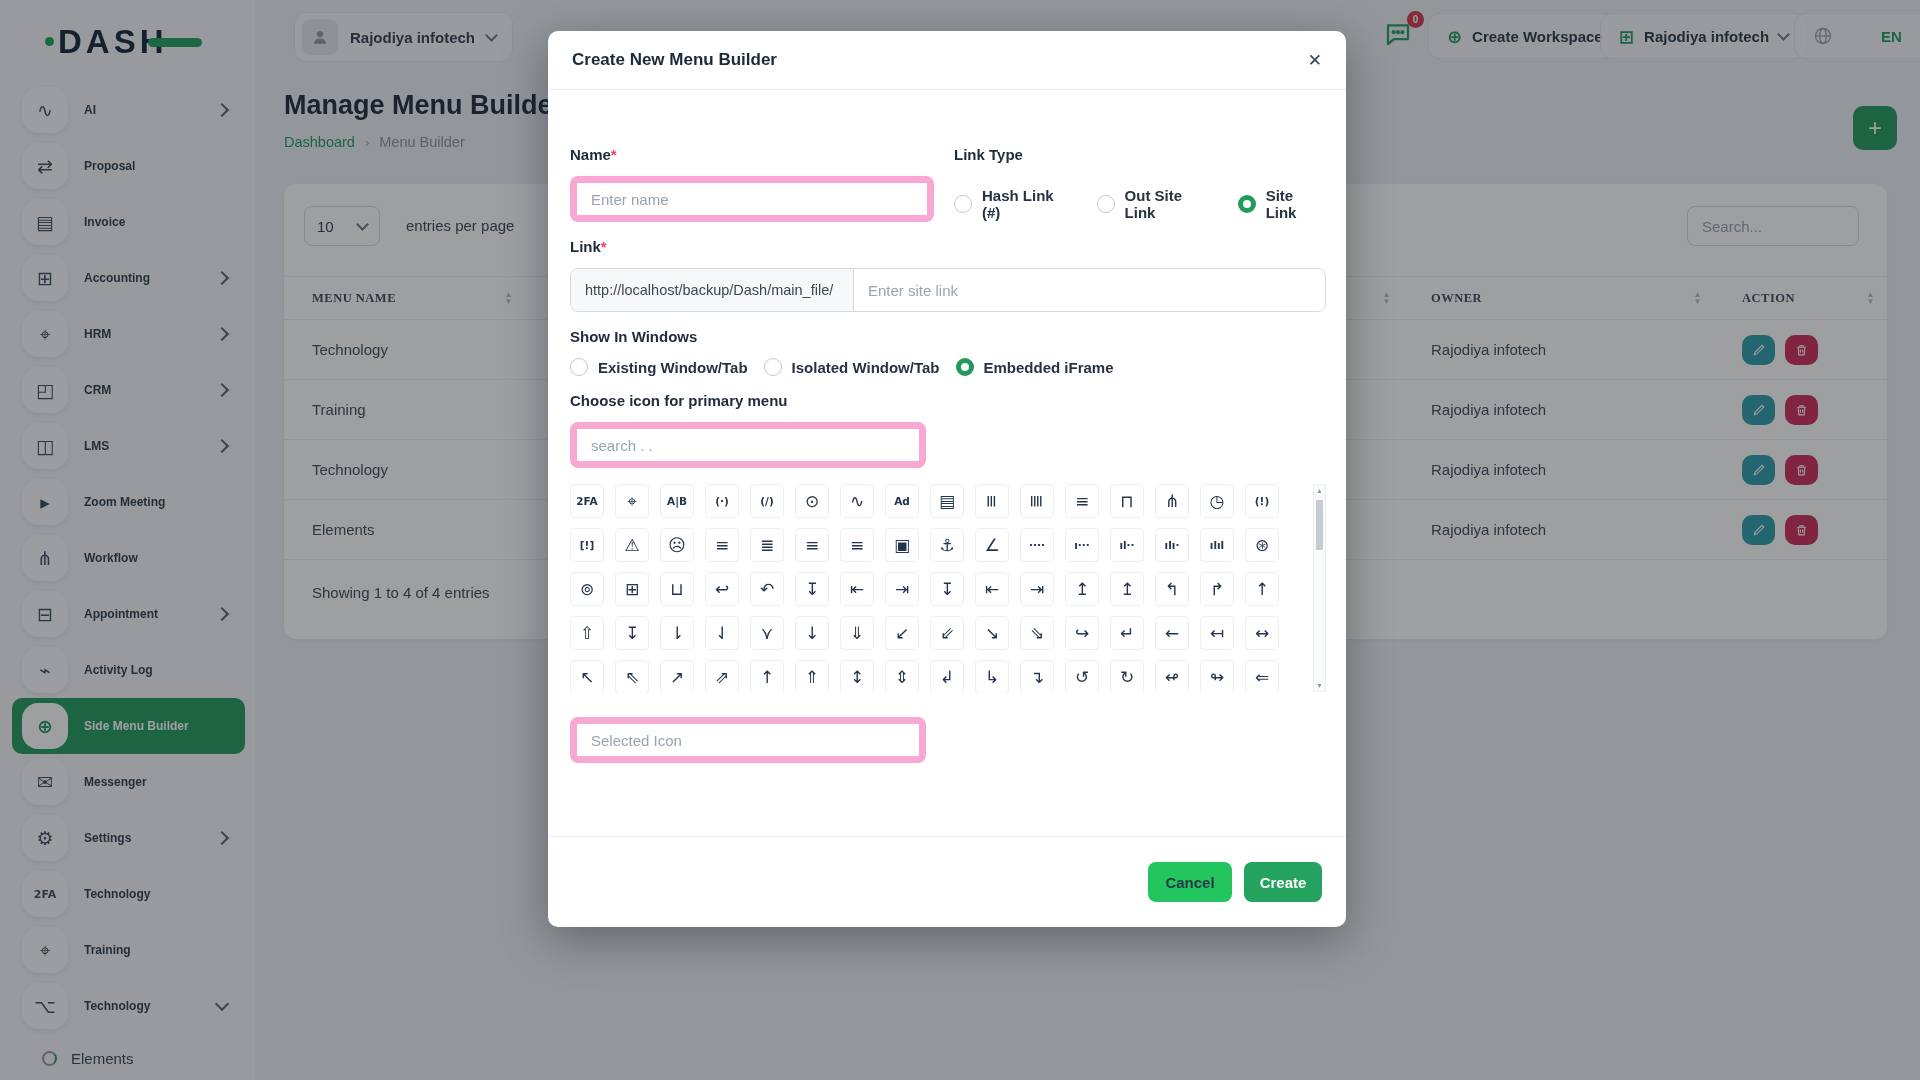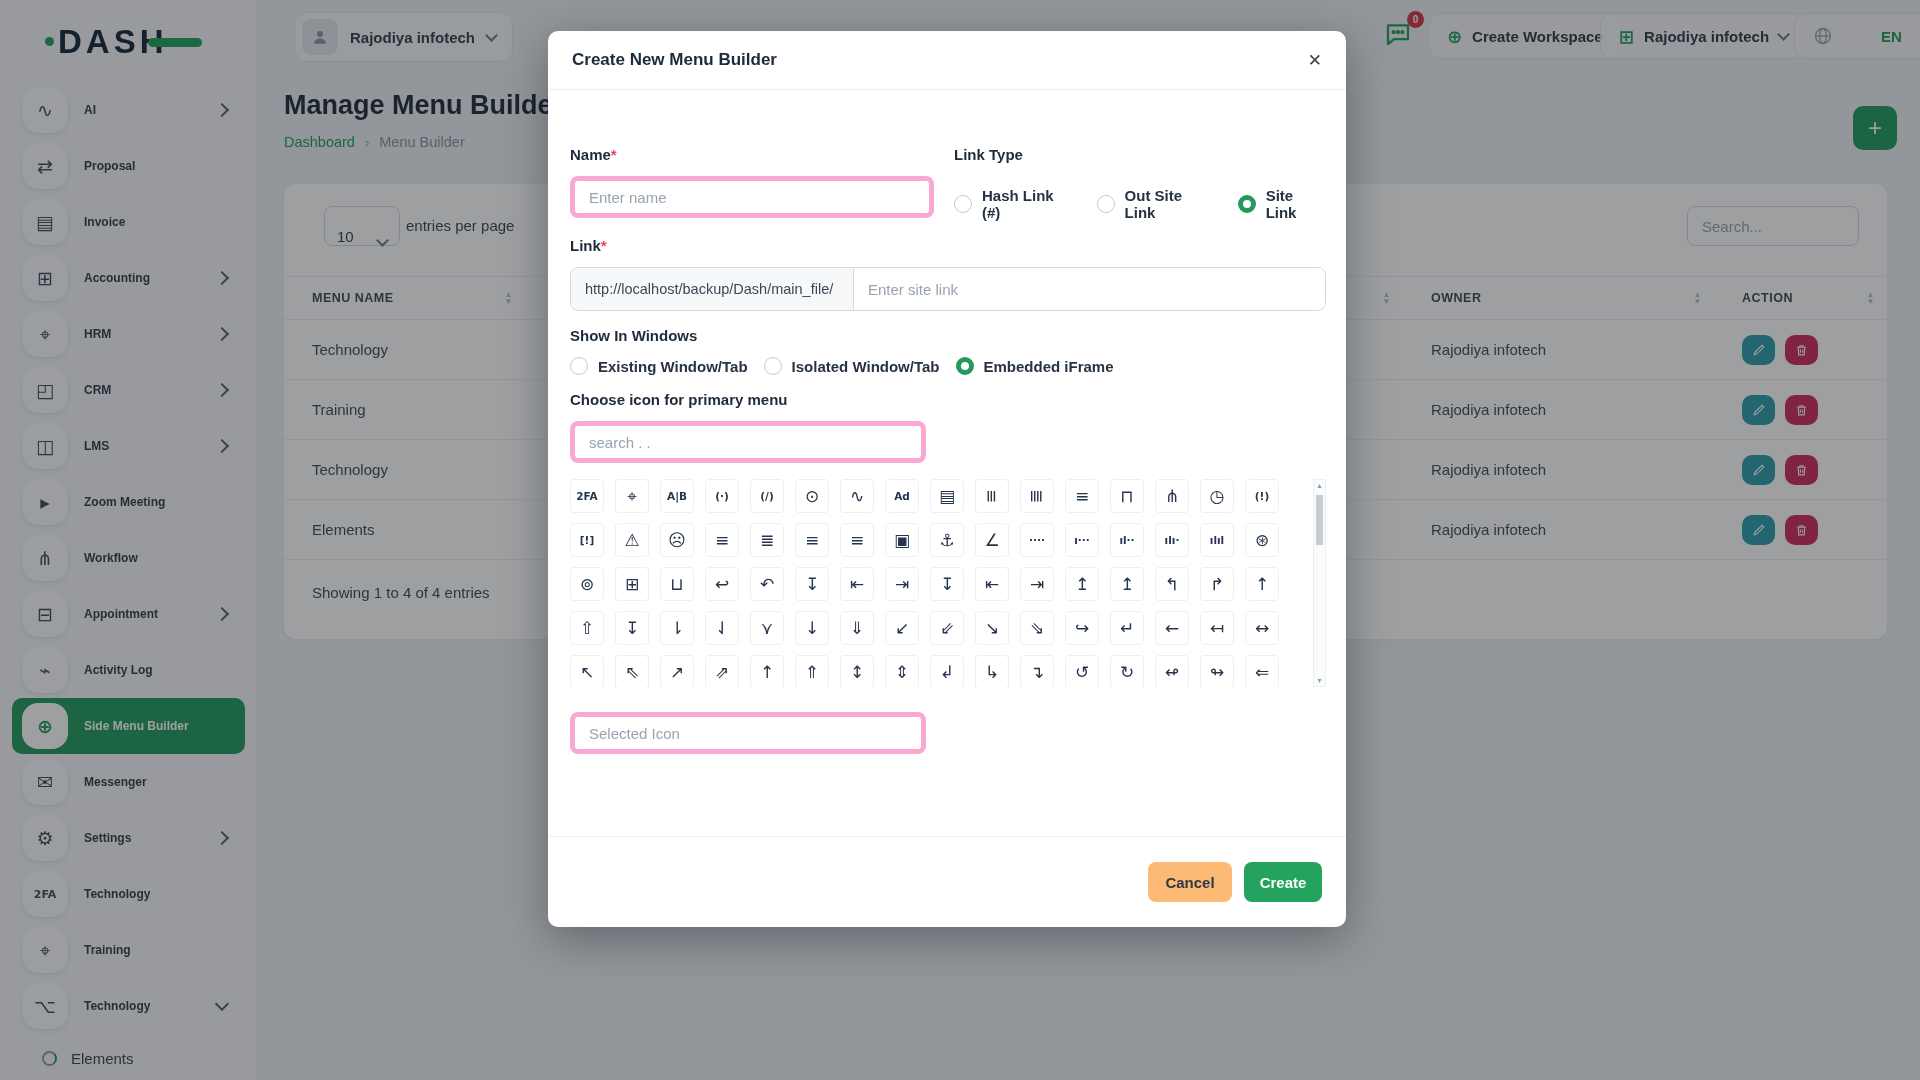--- a/index.html
+++ b/index.html
@@ -50,30 +50,30 @@
   .crumb{position:absolute;left:284px;top:134px;display:flex;gap:10px;align-items:center;font-size:14.5px;}
   .crumb .home{color:#1f9e5a;cursor:pointer;}
   .crumb .sep{color:#9aa3ad;font-size:13px;}
   .crumb .cur{color:#8a94a0;}
   .add-btn{position:absolute;left:1853px;top:106px;width:44px;height:44px;border-radius:10px;background:#23995c;color:#fff;
            font-size:24px;font-weight:400;display:flex;align-items:center;justify-content:center;cursor:pointer;}
 
   
   .card{position:absolute;left:284px;top:184px;width:1603px;height:455px;background:#fff;border-radius:12px;
         box-shadow:0 1px 3px rgba(20,30,40,.06);}
-  .pp-select{position:absolute;left:40px;top:22px;width:76px;height:40px;border:1px solid #d6dadf;border-radius:8px;
-             display:flex;align-items:flex-end;justify-content:space-between;padding:0 12px;font-size:15px;color:#333f4c;cursor:pointer;box-sizing:border-box;}
+  .pp-select{position:absolute;left:20px;top:22px;width:76px;height:40px;border:1px solid #d6dadf;border-radius:8px;
+             display:flex;align-items:center;justify-content:space-between;padding:0 12px;font-size:15px;color:#333f4c;cursor:pointer;box-sizing:border-box;}
   .pp-label{position:absolute;left:122px;top:33px;font-size:15px;color:#3c4754;}
   .search-inp{position:absolute;right:28px;top:22px;width:172px;height:40px;border:1px solid #d6dadf;border-radius:8px;
               padding:0 14px;font-size:15px;color:#3c4754;box-sizing:border-box;outline:none;background:#fff;}
   input::placeholder{color:#98a3b0;}
   .tbl{position:absolute;left:0;right:0;top:92px;}
   .thead,.trow{display:grid;grid-template-columns:241px 878px 311px 1fr;align-items:center;}
   .thead{height:42px;border-top:1px solid #eceef1;border-bottom:1px solid #eceef1;}
-  .th{font-size:12.5px;font-weight:700;color:#3f4a57;letter-spacing:.5px;padding-left:28px;display:flex;align-items:flex-start;cursor:pointer;}
+  .th{font-size:12.5px;font-weight:700;color:#3f4a57;letter-spacing:.5px;padding-left:28px;display:flex;align-items:flex-start;cursor:pointer;font-family:Liberation Serif, serif;}
   .sort{margin-left:auto;margin-right:12px;display:flex;flex-direction:column;color:#b6bcc4;font-size:8px;line-height:7px;}
   .trow{height:59px;border-bottom:1px solid #eef0f2;}
   .td{font-size:15px;color:#414c59;padding-left:28px;overflow:hidden;white-space:nowrap;}
   .actions{display:flex;gap:10px;padding-left:28px;}
   .abtn{width:33px;height:30px;border-radius:10px;display:flex;align-items:center;justify-content:center;cursor:pointer;}
   .abtn.edit{background:#2f9daa;}
   .abtn.del{background:#ce2c5c;}
   .tfoot{padding:24px 0 0 28px;font-size:15px;color:#3f4a56;}
 
   
@@ -88,21 +88,21 @@
   .m-body{padding:26px 22px 0 22px;}
   .radio-row{display:flex;align-items:center;gap:34px;}
   .radio{display:flex;align-items:center;gap:10px;font-size:15px;font-weight:600;color:#273342;cursor:pointer;}
   .rdot{width:18px;height:18px;border-radius:50%;border:1.5px solid #c3cad2;background:#fff;box-sizing:border-box;flex:0 0 auto;}
   .rdot.on{border:5.5px solid #23995c;}
   .rdot.halo{box-shadow:0 0 0 4px #cdeeda;}
   .grid2{display:flex;margin-top:30px;}
   .colL{width:384px;flex:0 0 auto;}
   .flabel{font-size:15px;font-weight:700;color:#1e2b3b;margin-bottom:13px;}
   .req{color:#f43f63;}
-  .inp{height:42px;border:5px solid #f9a8d4;border-radius:8px;padding:16px 14px;font-size:15px;color:#3c4754;
+  .inp{height:42px;border:7px solid #f9a8d4;border-radius:8px;padding:16px 14px;font-size:15px;color:#3c4754;
        outline:none;background:#fff;box-sizing:border-box;}
   .w-name{width:364px;}
   .lt-radios{display:flex;gap:26px;margin-top:24px;}
   .sec{margin-top:16px;}
   .lgroup{display:flex;width:756px;height:44px;border:1px solid #d3d9df;border-radius:8px;overflow:hidden;box-sizing:border-box;}
   .lprefix{width:283px;flex:0 0 auto;background:#f6f8fa;border-right:1px solid #d3d9df;display:flex;align-items:center;
            padding:0 14px;font-size:14.5px;color:#3c4754;white-space:nowrap;box-sizing:border-box;}
   .linp{flex:1;border:none;outline:none;font-size:15px;padding:0 14px;color:#3c4754;}
   .win-radios{display:flex;gap:16px;}
   .w-sm{width:356px;}
@@ -113,21 +113,21 @@
   .icell.s{font-size:10.5px;font-weight:700;}
   .icell.rot{transform:rotate(90deg);}
   .sbar{position:absolute;right:0;top:0;bottom:1px;width:13px;background:#fafbfc;border:1px solid #eceff1;
         display:flex;flex-direction:column;align-items:center;justify-content:space-between;padding:2px 0;box-sizing:border-box;cursor:pointer;}
   .sbar .ar{font-size:7px;color:#949ea8;line-height:1;}
   .sbar .thumb{position:absolute;top:15px;left:2px;right:2px;height:50px;background:#c6ccd2;}
   .sel-icon{margin-top:24px;}
   .m-foot{position:absolute;left:0;right:0;bottom:0;height:91px;border-top:1px solid #eceff2;display:flex;align-items:center;
           justify-content:flex-end;gap:12px;padding:0 24px;box-sizing:border-box;}
   .btn{height:40px;border-radius:8px;font-size:15px;font-weight:600;display:flex;align-items:center;justify-content:center;cursor:pointer;}
-  .btn.cancel{background:#fdba74;color:#2c3847;width:84px;}
+  .btn.cancel{background:#22c55e;color:#2c3847;width:84px;}
   .btn.create{background:#23a35d;color:#fff;width:78px;}
 </style>
 </head>
 <body>
 
 <aside class="sidebar">
   <div class="logo">
     <span class="logo-dot"></span>
     <span class="logo-text">DASH</span>
     <span class="logo-bar"></span>

